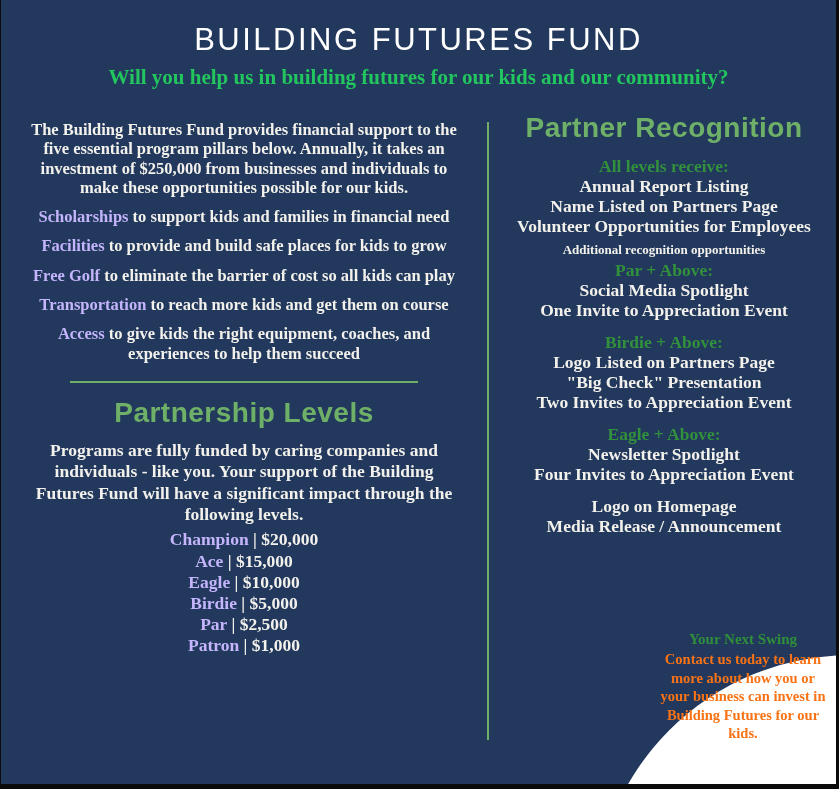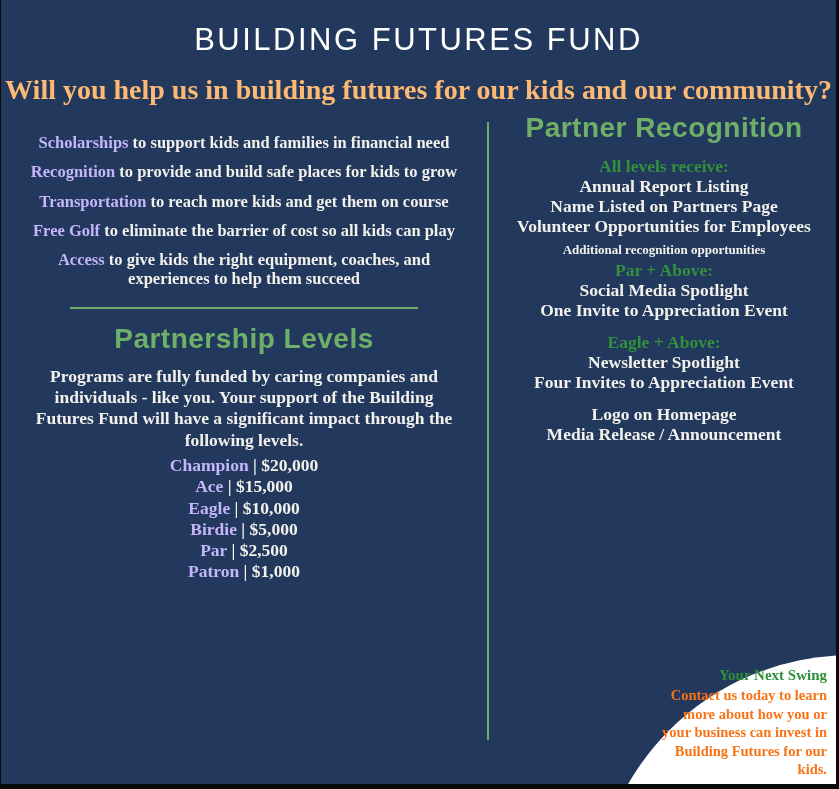--- a/index.html
+++ b/index.html
@@ -20,24 +20,24 @@
   .header { position: absolute; top: 0; left: 0; width: 100%; text-align: center; }
   .title {
     margin-top: 22px;
     font-family: "Liberation Sans", sans-serif;
     font-weight: 400;
     font-size: 31px;
     letter-spacing: 2.5px;
     color: #ffffff;
   }
   .subtitle {
-    margin-top: 16px;
-    font-weight: 700;
-    font-size: 28px;
-    color: #fdba74;
+    margin-top: 7px;
+    font-weight: 700;
+    font-size: 21px;
+    color: #22c55e;
   }
   
   .left-col {
     position: absolute;
     left: 24px; top: 120px; width: 438px;
     text-align: center;
     font-weight: 700;
   }
   .right-col {
     position: absolute;
@@ -82,23 +82,23 @@
   
   .corner-circle {
     position: absolute;
     left: 593px; top: 655px;
     width: 514px; height: 514px;
     border-radius: 50%;
     background: #ffffff;
   }
   .cta {
     position: absolute;
-    right: 9px; top: 666px;
+    right: 9px; top: 630px;
     width: 168px;
-    text-align: right;
+    text-align: center;
   }
   .cta-heading {
     color: #2f8f3a;
     font-weight: 700;
     font-size: 15px;
     line-height: 19px;
   }
   .cta-text {
     color: #f97316;
     font-weight: 700;
@@ -113,36 +113,37 @@
 <div class="poster">
 
   <div class="header">
     <div class="title">BUILDING FUTURES FUND</div>
     <div class="subtitle">Will you help us in building futures for our kids and our community?</div>
   </div>
 
   <div class="v-divider"></div>
 
   <div class="left-col">
+    <p class="intro">The Building Futures Fund provides financial support to the five  essential program pillars below. Annually, it takes an investment of $250,000 from businesses and individuals to make these opportunities possible for our kids.</p>
 
     <p class="pillar">
       <span class="green-label">Scholarships</span>
       <span>to support kids and families in financial need</span>
     </p>
     <p class="pillar">
-      <span class="green-label">Recognition</span>
+      <span class="green-label">Facilities</span>
       <span>to provide and build safe places for kids to grow</span>
+    </p>
+    <p class="pillar">
+      <span class="green-label">Free Golf</span>
+      <span>to eliminate the barrier of cost so all kids can play</span>
     </p>
     <p class="pillar">
       <span class="green-label">Transportation</span>
       <span>to reach more kids and get them on course</span>
-    </p>
-    <p class="pillar">
-      <span class="green-label">Free Golf</span>
-      <span>to eliminate the barrier of cost so all kids can play</span>
     </p>
     <p class="pillar">
       <span class="green-label">Access</span>
       <span>to give kids the right equipment, coaches, and experiences to help them succeed</span>
     </p>
 
     <hr class="h-divider">
 
     <h2 class="section-heading">Partnership Levels</h2>
     <p class="levels-intro">Programs are fully funded by caring companies and individuals - like you. Your support of the Building Futures Fund will have a significant impact through the following levels.</p>
@@ -192,20 +193,26 @@
     </div>
 
     <div class="rnote">Additional recognition opportunities</div>
 
     <div class="rsection attached">
       <div class="rlabel">Par + Above:</div>
       <div>Social Media Spotlight</div>
       <div>One Invite to Appreciation Event</div>
     </div>
 
+    <div class="rsection">
+      <div class="rlabel">Birdie + Above:</div>
+      <div>Logo Listed on Partners Page</div>
+      <div>"Big Check" Presentation</div>
+      <div>Two Invites to Appreciation Event</div>
+    </div>
 
     <div class="rsection">
       <div class="rlabel">Eagle + Above:</div>
       <div>Newsletter Spotlight</div>
       <div>Four Invites to Appreciation Event</div>
     </div>
 
     <div class="rsection">
       <div>Logo on Homepage</div>
       <div>Media Release / Announcement</div>

